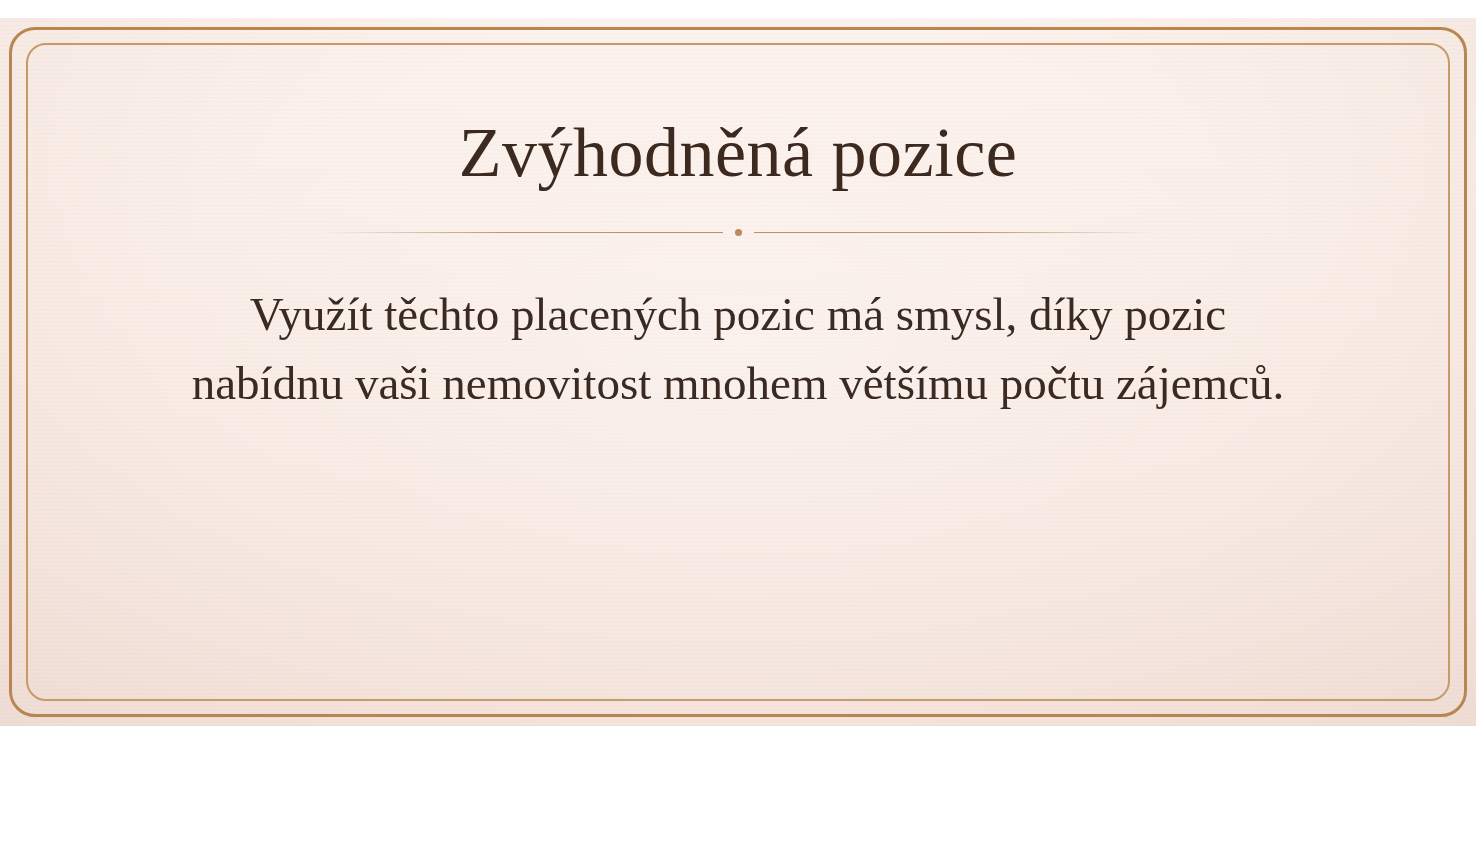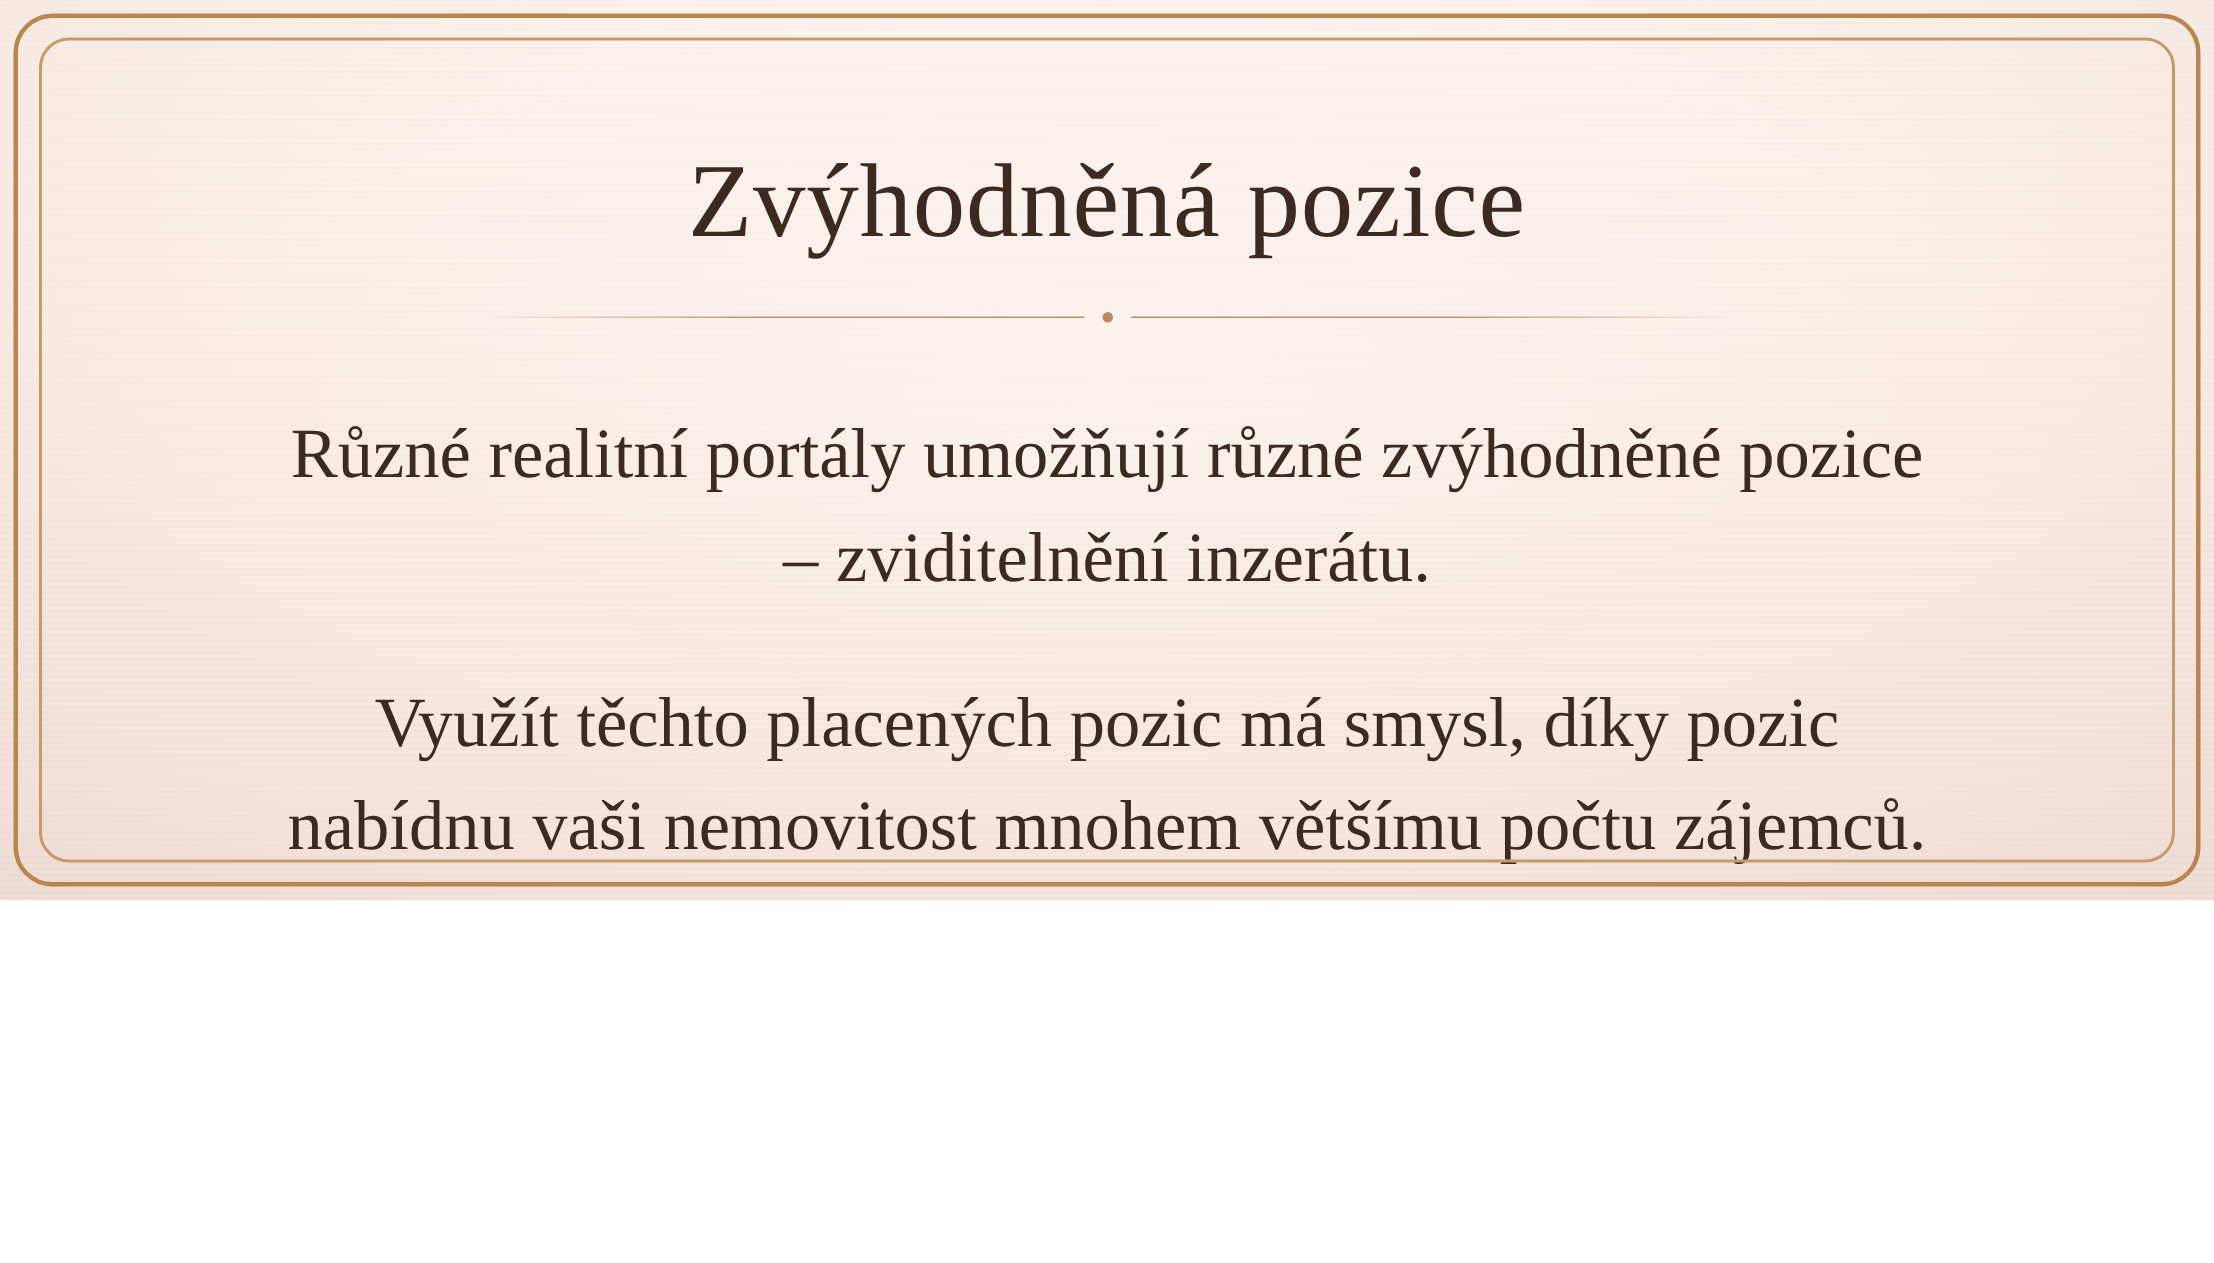--- a/index.html
+++ b/index.html
@@ -11,25 +11,26 @@
     width: 1476px;
     height: 842px;
     overflow: hidden;
     font-family: "Liberation Serif", "DejaVu Serif", serif;
   }
 
   
   .slide {
     position: relative;
     width: 1476px;
-    height: 600px;
+    height: 708px;
     box-sizing: border-box;
     background:
       linear-gradient(180deg, #fdf3ee 0%, #f9ece6 45%, #f6e7e0 100%);
     overflow: hidden;
+    margin-top: 18px;
   }
 
   
   .slide::before {
     content: "";
     position: absolute;
     inset: 0;
     pointer-events: none;
     background-image: repeating-linear-gradient(
       0deg,
@@ -156,18 +157,17 @@
 
     <h1 class="slide-title">Zvýhodněná pozice</h1>
 
     <div class="divider">
       <span class="rule"></span>
       <span class="dot"></span>
       <span class="rule right"></span>
     </div>
 
     <div class="body-block">
-      <p class="para first">Různé realitní portály umožňují různé zvýhodněné pozice – zviditelnění inzerátu.</p>
       <p class="para second">Využít těchto placených pozic má smysl, díky pozic nabídnu vaši nemovitost mnohem většímu počtu zájemců.</p>
     </div>
 
   </div>
 </div>
 
 </body></html>

